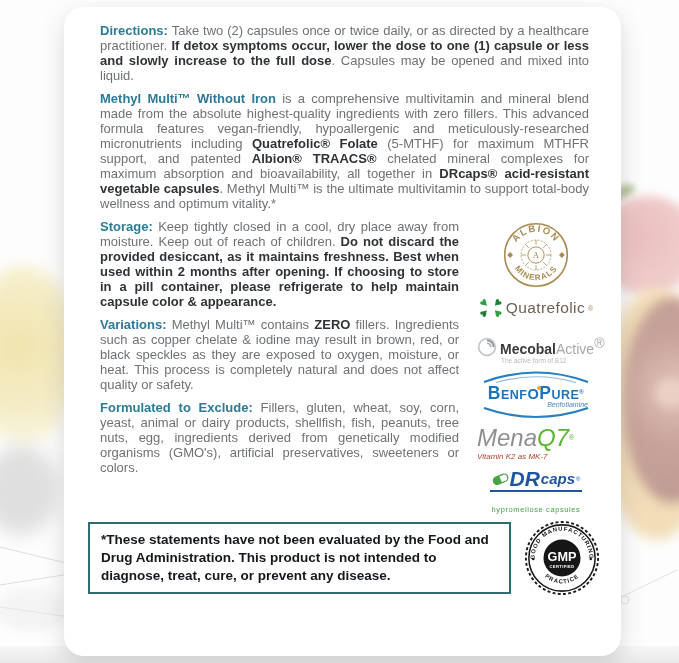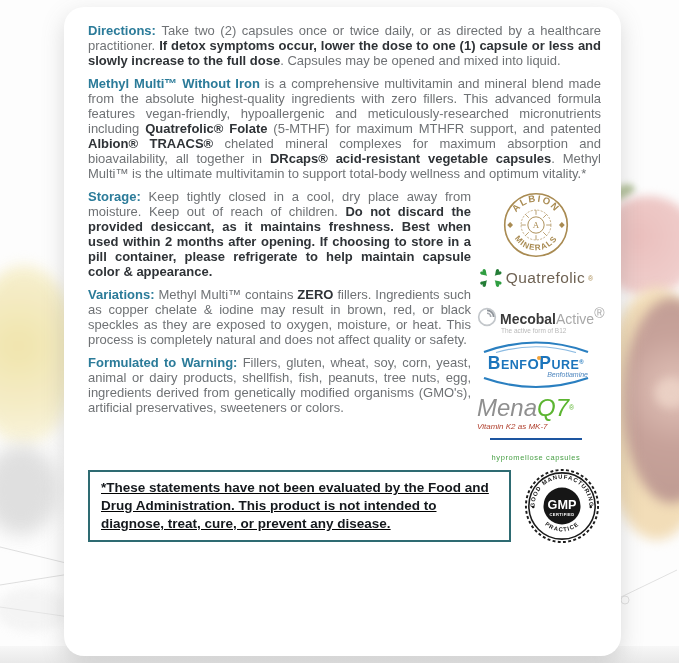--- a/index.html
+++ b/index.html
@@ -47,21 +47,21 @@
   .bg-sketch{opacity:.75;}
   
   .card{
     position:absolute;left:64px;top:7px;width:557px;height:649px;z-index:1;
     background:#ffffff;border-radius:20px;
     box-shadow:0 8px 22px rgba(110,110,110,.25);
     padding:16px 20px 14px 24px;
     overflow:hidden;
   }
   .section{
-    font-size:13px;line-height:15px;margin:0 0 8px;
+    font-size:13px;line-height:15px;margin:0 12px 8px;
     text-align:justify;color:var(--gray);
   }
   .seg-heading{color:var(--teal);font-weight:bold;}
   .seg-normal{color:var(--gray);}
   .seg-bold{color:var(--dark);font-weight:bold;}
   .two-col{display:flex;margin-top:1px;}
   .col-text{width:383px;}
   .col-logos{flex:1;display:flex;flex-direction:column;align-items:center;gap:7px;padding-top:2px;}
   
   .logo{display:flex;flex-direction:column;align-items:center;}
@@ -100,21 +100,21 @@
   .mq-tag{font-size:8px;font-style:italic;color:var(--mqred);margin-top:-2px;}
   
   .logo-drcaps{width:118px;}
   .dr-row{display:flex;align-items:center;gap:1px;line-height:22px;}
   .dr-dr{font-size:21px;font-weight:bold;font-style:italic;color:var(--drblue);}
   .dr-caps{font-size:15px;font-weight:bold;font-style:italic;color:var(--drblue);}
   .dr-reg{font-size:6px;color:var(--drblue);}
   .dr-line{height:2px;background:var(--drblue);width:92px;margin:0 auto;}
   .dr-tag{font-size:7.5px;color:var(--drgreen);letter-spacing:.6px;text-align:center;margin-top:13px;}
   
-  .bottom-row{display:flex;gap:12px;align-items:center;margin-top:5px;text-decoration:underline;}
+  .bottom-row{display:flex;gap:12px;align-items:center;margin-top:5px;}
   .disclaimer{
     flex:1;border:2px solid var(--boxteal);padding:7px 11px;
     font-weight:bold;color:#15191d;font-size:13.5px;line-height:18px;
   }
   .gmp{width:78px;flex:0 0 78px;display:flex;justify-content:center;}
   .gmp-ring{font-size:6px;font-weight:bold;fill:#161616;letter-spacing:1px;}
 </style>
 </head>
 <body>
 
@@ -144,21 +144,21 @@
 
   <div>
       <p class="section"><span class="seg-heading">Directions: </span><span class="seg-normal">Take two (2) capsules once or twice daily, or as directed by a healthcare practitioner. </span><span class="seg-bold">If detox symptoms occur, lower the dose to one (1) capsule or less and slowly increase to the full dose</span><span class="seg-normal">. Capsules may be opened and mixed into liquid.</span></p>
       <p class="section"><span class="seg-heading">Methyl Multi™ Without Iron </span><span class="seg-normal">is a comprehensive multivitamin and mineral blend made from the absolute highest-quality ingredients with zero fillers. This advanced formula features vegan-friendly, hypoallergenic and meticulously-researched micronutrients including </span><span class="seg-bold">Quatrefolic® Folate</span><span class="seg-normal"> (5-MTHF) for maximum MTHFR support, and patented </span><span class="seg-bold">Albion® TRAACS®</span><span class="seg-normal"> chelated mineral complexes for maximum absorption and bioavailability, all together in </span><span class="seg-bold">DRcaps® acid-resistant vegetable capsules</span><span class="seg-normal">. Methyl Multi™ is the ultimate multivitamin to support total-body wellness and optimum vitality.*</span></p>
     </div>
 
   <div class="two-col">
     <div class="col-text">
         <p class="section"><span class="seg-heading">Storage: </span><span class="seg-normal">Keep tightly closed in a cool, dry place away from moisture. Keep out of reach of children. </span><span class="seg-bold">Do not discard the provided desiccant, as it maintains freshness. Best when used within 2 months after opening. If choosing to store in a pill container, please refrigerate to help maintain capsule color &amp; appearance.</span></p>
         <p class="section"><span class="seg-heading">Variations: </span><span class="seg-normal">Methyl Multi™ contains </span><span class="seg-bold">ZERO</span><span class="seg-normal"> fillers. Ingredients such as copper chelate &amp; iodine may result in brown, red, or black speckles as they are exposed to oxygen, moisture, or heat. This process is completely natural and does not affect quality or safety.</span></p>
-        <p class="section"><span class="seg-heading">Formulated to Warning: </span><span class="seg-normal">Fillers, gluten, wheat, soy, corn, yeast, animal or dairy products, shellfish, fish, peanuts, tree nuts, egg, ingredients derived from genetically modified organisms (GMO's), artificial preservatives, sweeteners or colors.</span></p>
+        <p class="section"><span class="seg-heading">Formulated to Exclude: </span><span class="seg-normal">Fillers, gluten, wheat, soy, corn, yeast, animal or dairy products, shellfish, fish, peanuts, tree nuts, egg, ingredients derived from genetically modified organisms (GMO's), artificial preservatives, sweeteners or colors.</span></p>
       </div>
 
     <div class="col-logos">
 
       <div class="logo">
         <svg width="70" height="68" viewBox="0 0 100 100">
           <defs>
             <path id="alb-top" d="M 16,50 A 34,34 0 0 1 84,50"></path>
             <path id="alb-bot" d="M 13,50 A 37,37 0 0 0 87,50"></path>
           </defs>
@@ -227,20 +227,31 @@
       </div>
 
       <div class="logo logo-menaq7">
         <div class="mq-row">
           <span class="mq-mena">Mena</span><span class="mq-q7">Q7</span><sup class="mq-reg">®</sup>
         </div>
         <div class="mq-tag">Vitamin K2 as MK-7</div>
       </div>
 
       <div class="logo logo-drcaps">
+        <div class="dr-row">
+          <svg width="17" height="14" viewBox="0 0 17 14">
+            <g transform="rotate(-22 8.5 7)">
+              <rect x="1" y="3.5" width="15" height="7.5" rx="3.75" fill="#fff" stroke="#4aa147" stroke-width="1.2"></rect>
+              <path d="M8.5,3.5 H4.75 A3.75,3.75 0 0 0 4.75,11 H8.5 Z" fill="#4aa147"></path>
+            </g>
+          </svg>
+          <span class="dr-dr">DR</span>
+            <span class="dr-caps">caps</span>
+            <sup class="dr-reg">®</sup>
+        </div>
         <div class="dr-line"></div>
         <div class="dr-tag">hypromellose capsules</div>
       </div>
 
     </div>
   </div>
 
   <div class="bottom-row">
     <div class="disclaimer">
       <span>*These statements have not been evaluated by the Food and Drug Administration. This product is not intended to diagnose, treat, cure, or prevent any disease.</span>

